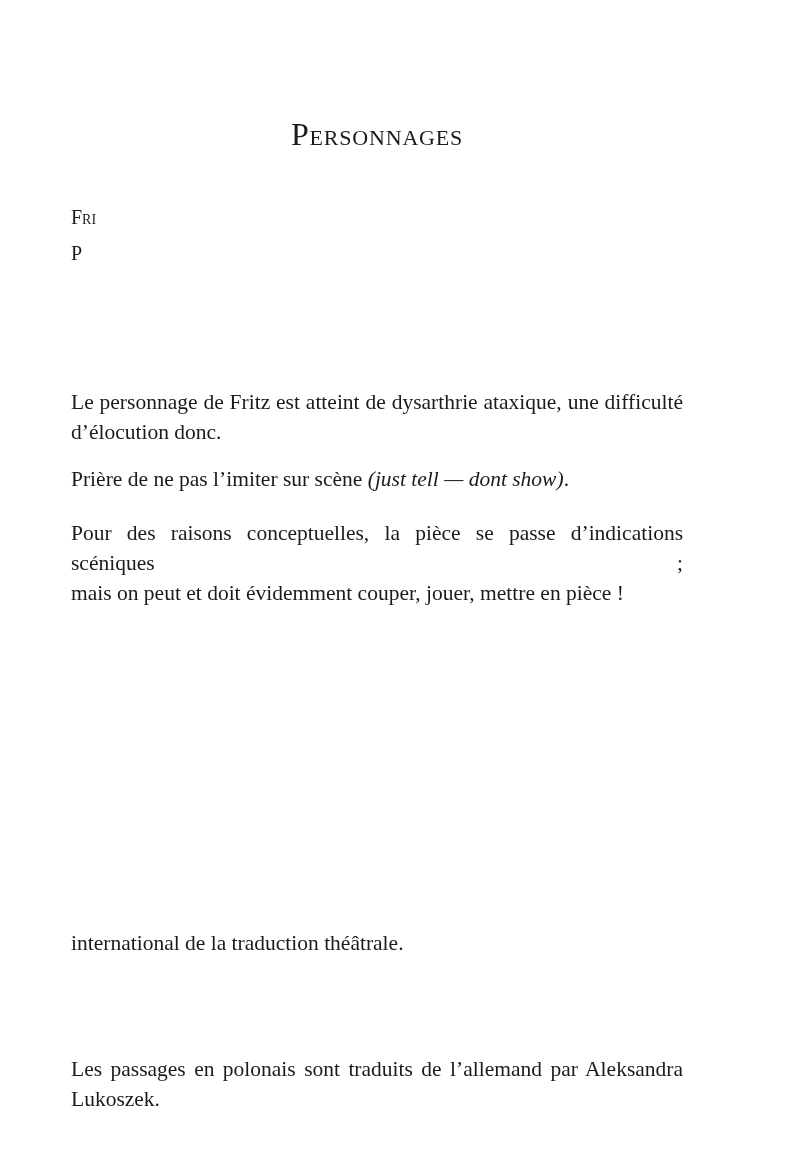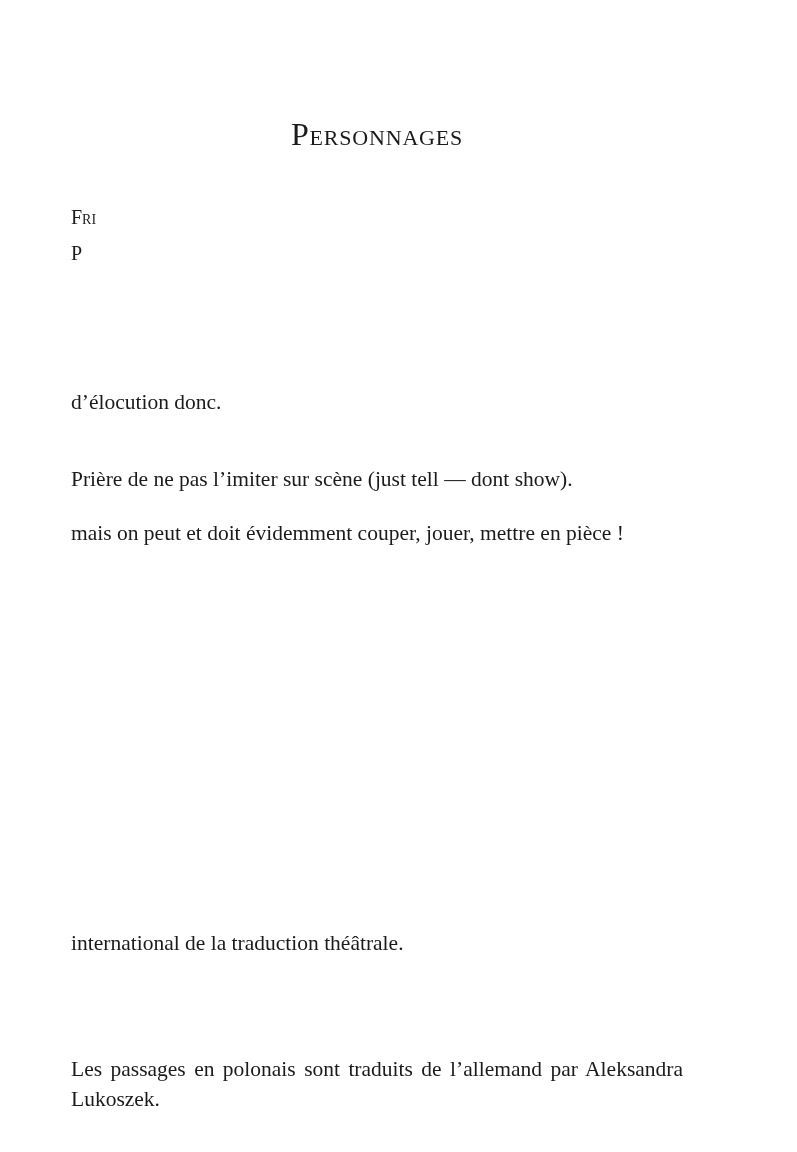--- a/index.html
+++ b/index.html
@@ -45,44 +45,47 @@
   .para-priere  { top: 464px; }
   .para-raisons { top: 518px; }
   .credits      { top: 928px; }
   .translation  { top: 1054px; }
   .line { display: block; }
   .fill {
     text-align: justify;
     text-align-last: justify;
   }
   .em {
+    font-style: italic;
   }
 </style>
 </head>
 <body>
 
 <div class="page">
 
   <div class="block title">Personnages</div>
 
   <div class="block characters">
     <div class="character">Fri</div>
     <div class="character">P</div>
   </div>
 
 
   <div class="block para-fritz">
+    <span class="line fill">Le personnage de Fritz est atteint de dysarthrie ataxique, une difficulté</span>
     <span class="line">d’élocution donc.</span>
   </div>
 
   <div class="block para-priere">
     <span>Prière de ne pas l’imiter sur scène </span><span class="em">(just tell — dont show)</span><span>.</span>
   </div>
 
   <div class="block para-raisons">
+    <span class="line fill">Pour des raisons conceptuelles, la pièce se passe d’indications scéniques ;</span>
     <span class="line">mais on peut et doit évidemment couper, jouer, mettre en pièce !</span>
   </div>
 
   <div class="block credits">
     <span class="line">international de la traduction théâtrale.</span>
   </div>
 
   <div class="block translation">
     <span class="line fill">Les passages en polonais sont traduits de l’allemand par Aleksandra</span>
     <span class="line">Lukoszek.</span>

